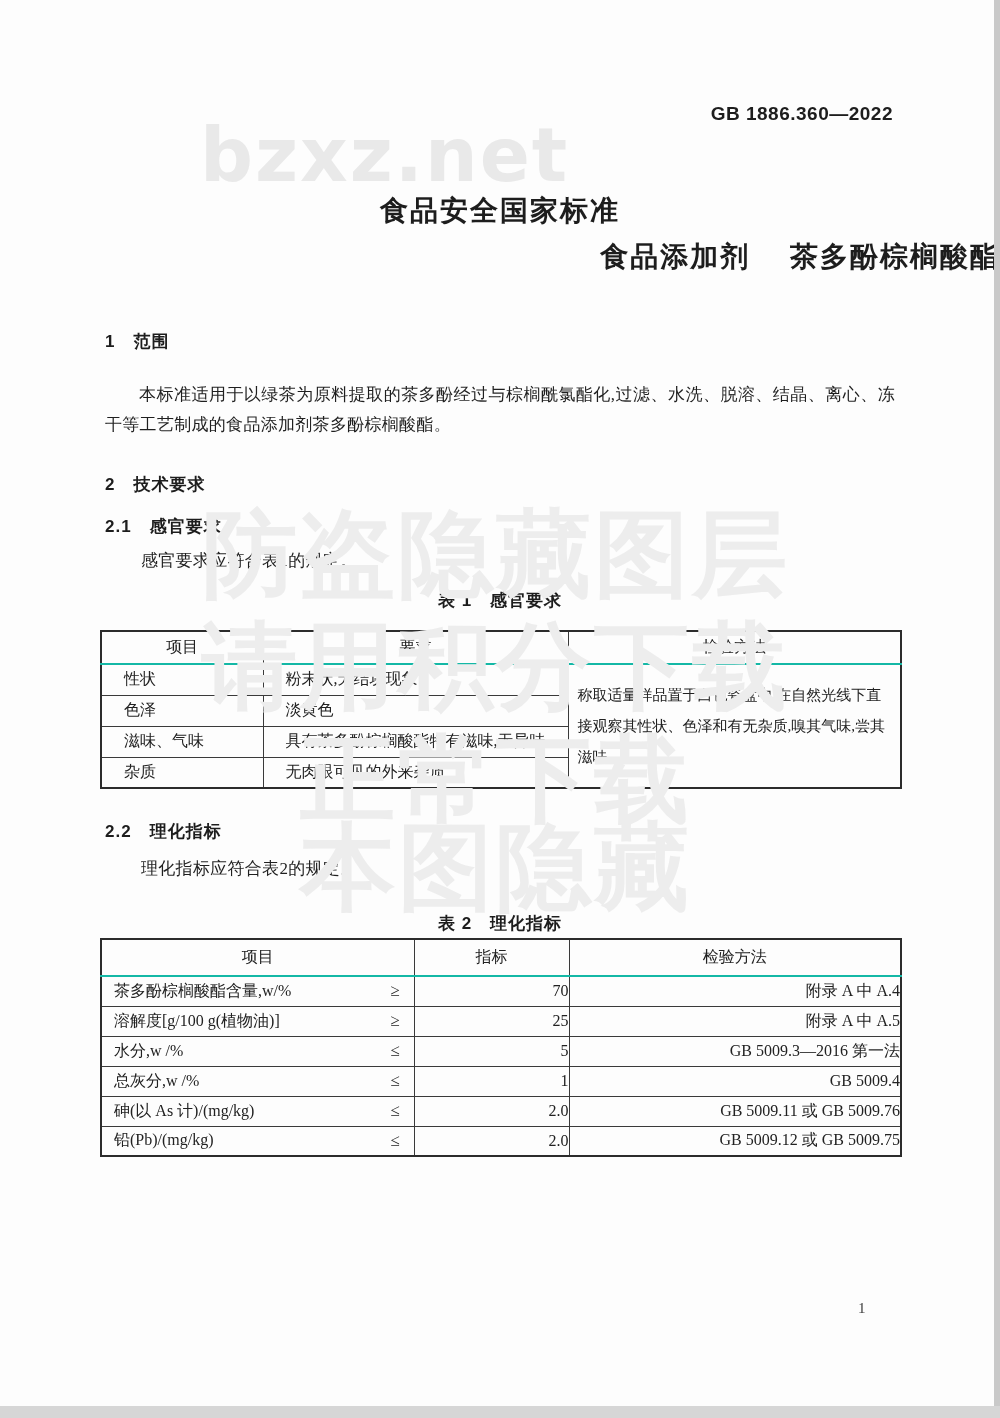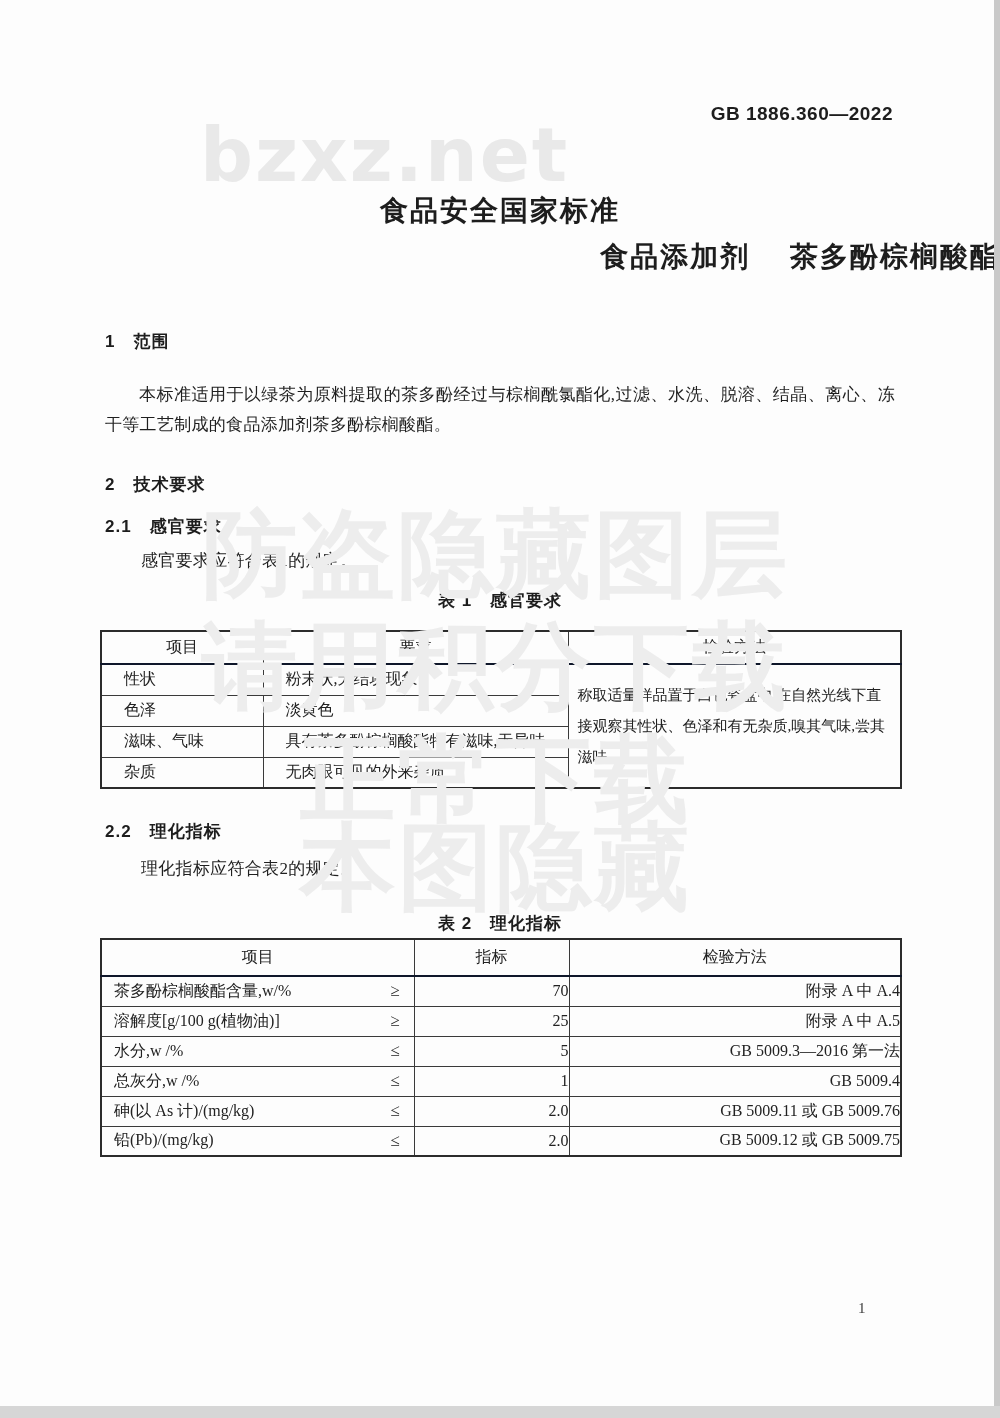--- a/index.html
+++ b/index.html
@@ -70,21 +70,21 @@
   }
   .cap1 { top:589px; }
   .cap2 { top:900px;margin-top:12px; }
 
   table { border-collapse:collapse; table-layout:fixed; position:absolute; left:100px; z-index:1;
           font-family:"Liberation Serif", serif; font-size:16px; color:#222; }
   .tbl1 { top:630px; width:800px; }
   .tbl2 { top:938px; width:800px; }
   th, td { border:1px solid #3a3a3a; font-weight:normal; }
   table { border:2px solid #2c2c2c; }
-  thead th { border-bottom:2px solid #0f172a; text-align:center;
+  thead th { border-bottom:2px solid #14b8a6; text-align:center;
              font-family:"Liberation Serif", serif; font-size:16px; }
   .tbl1 thead th { height:33px; }
   .tbl1 td { height:31px; padding:0 22px; }
   .tbl1 .c-item { width:162px; }
   .tbl1 .c-req  { width:305px; }
   .tbl1 .c-meth { width:333px; }
   .tbl1 td.method-cell { vertical-align:middle; line-height:31px; font-size:15px; padding:0 9px; }
   .tbl2 thead th { height:37px; }
   .tbl2 td { height:30px; }
   .tbl2 .c-item { width:313px; }

